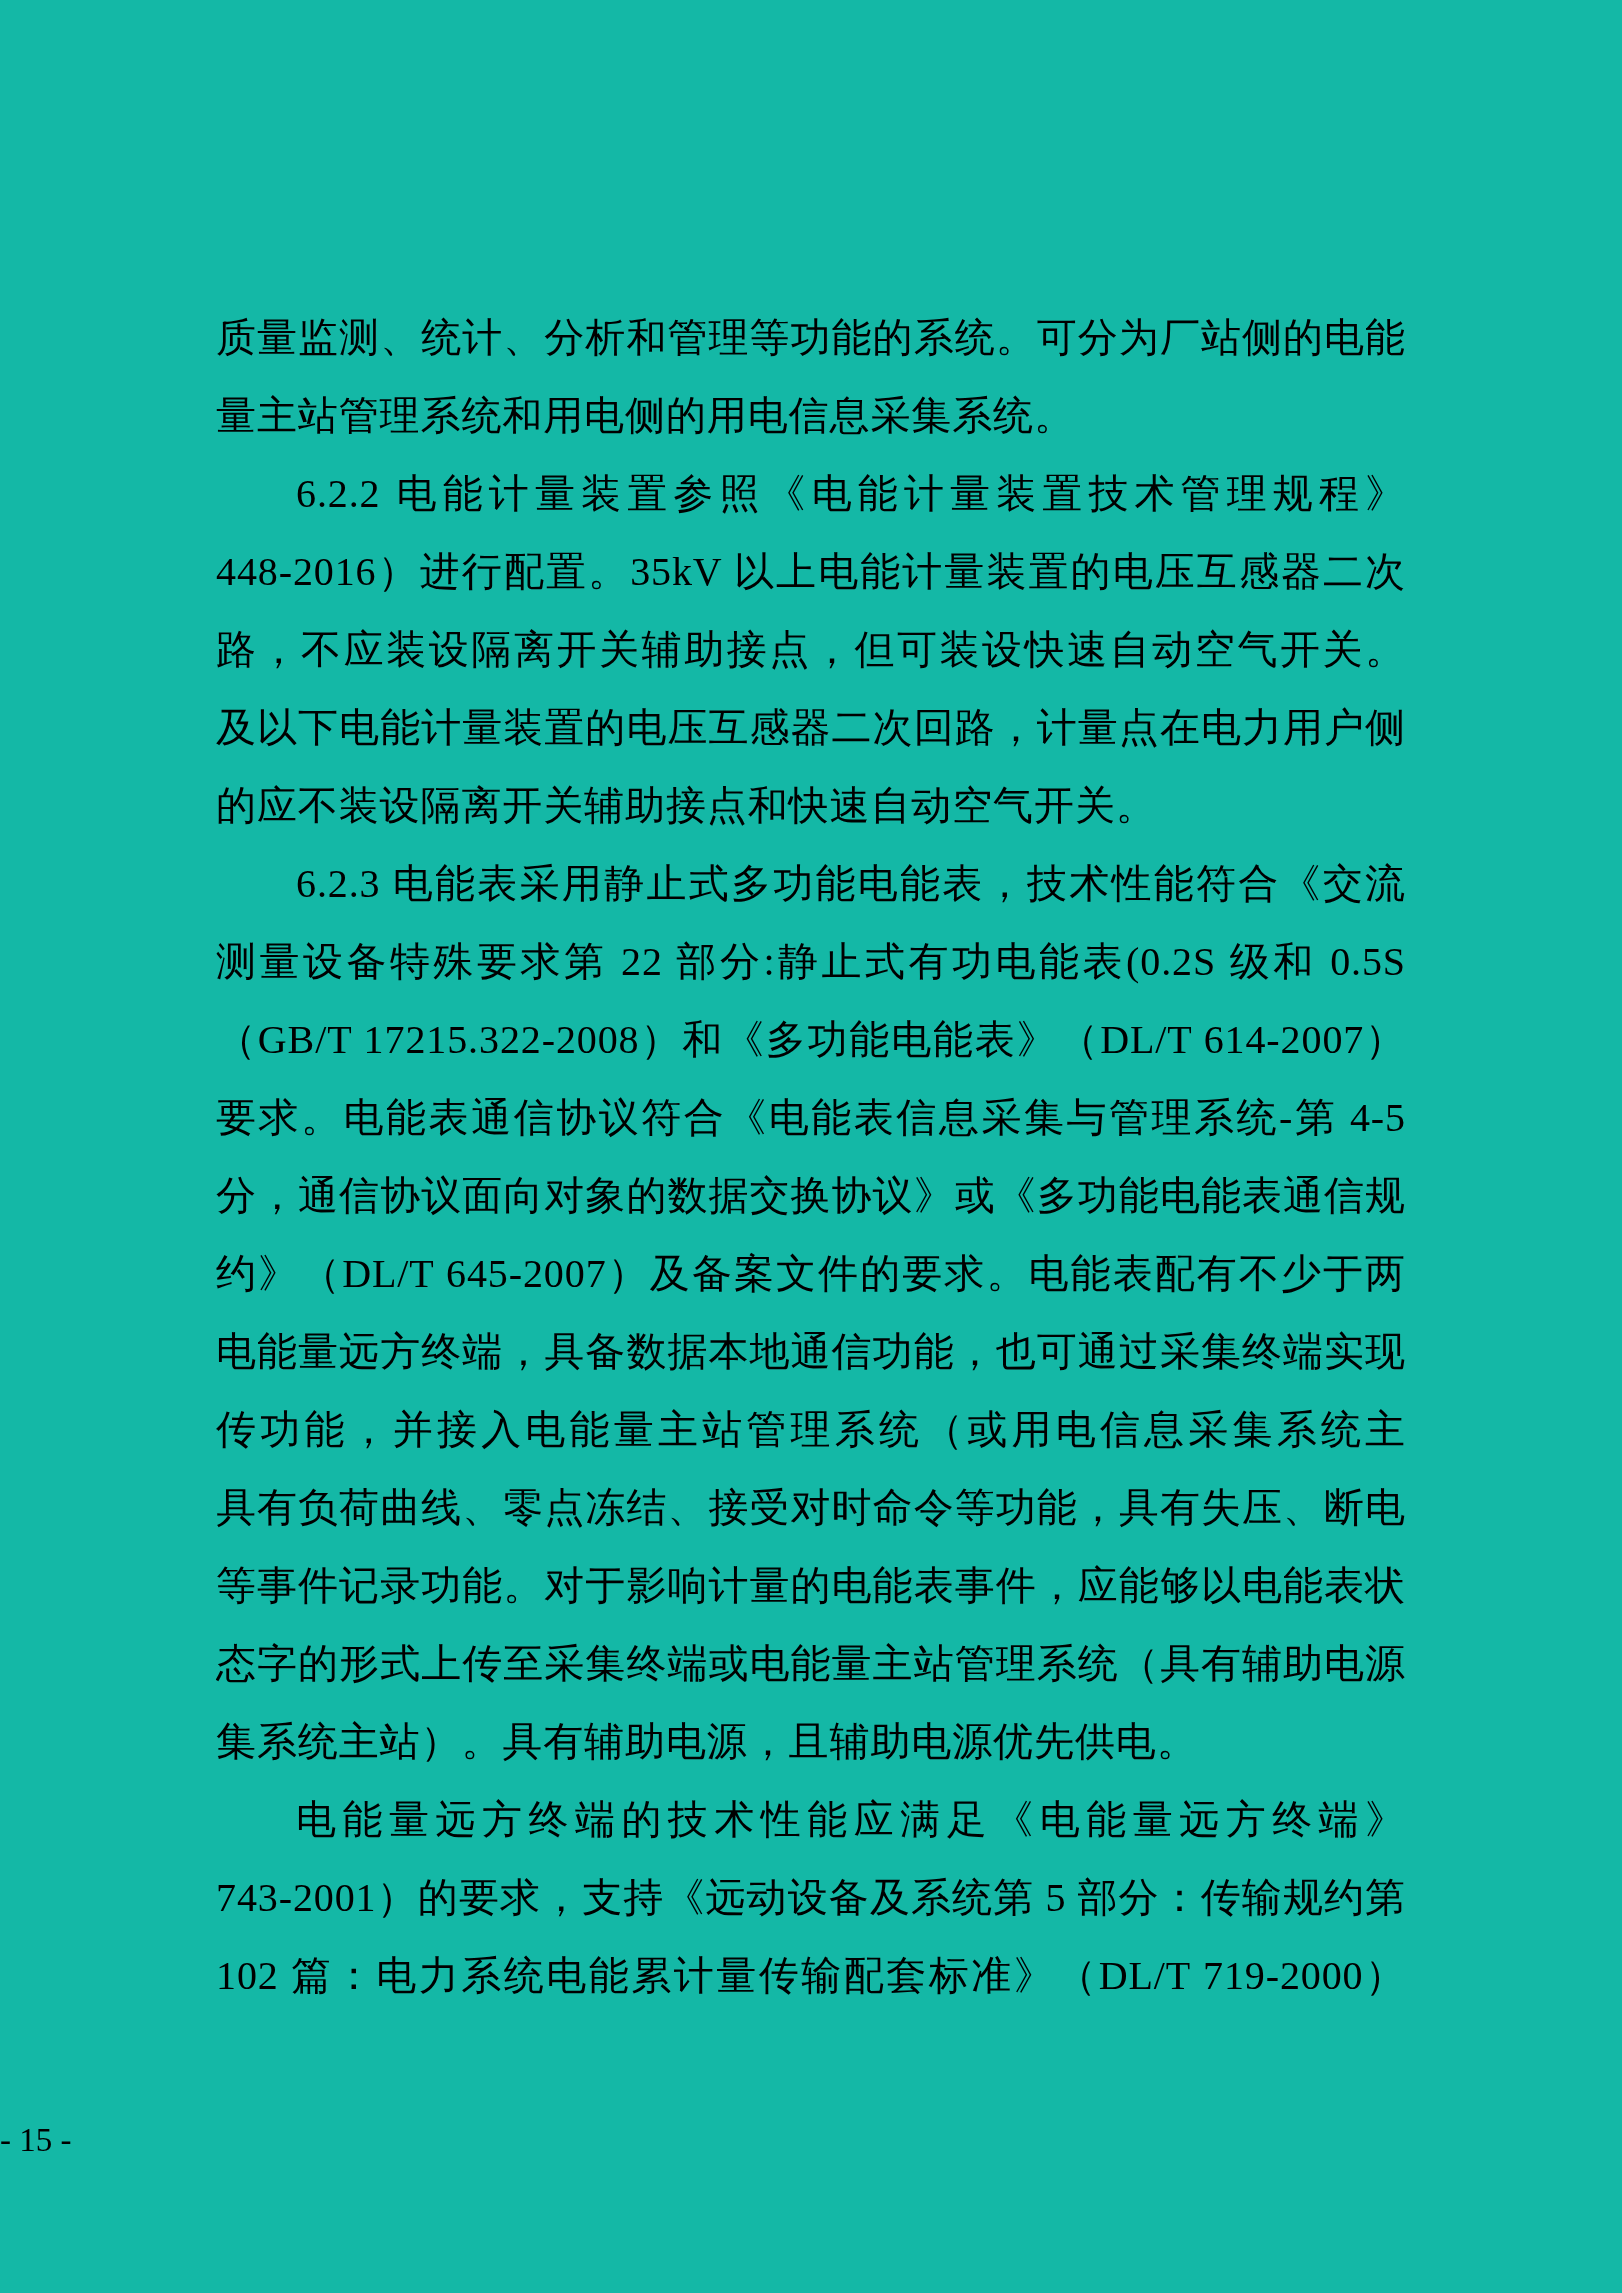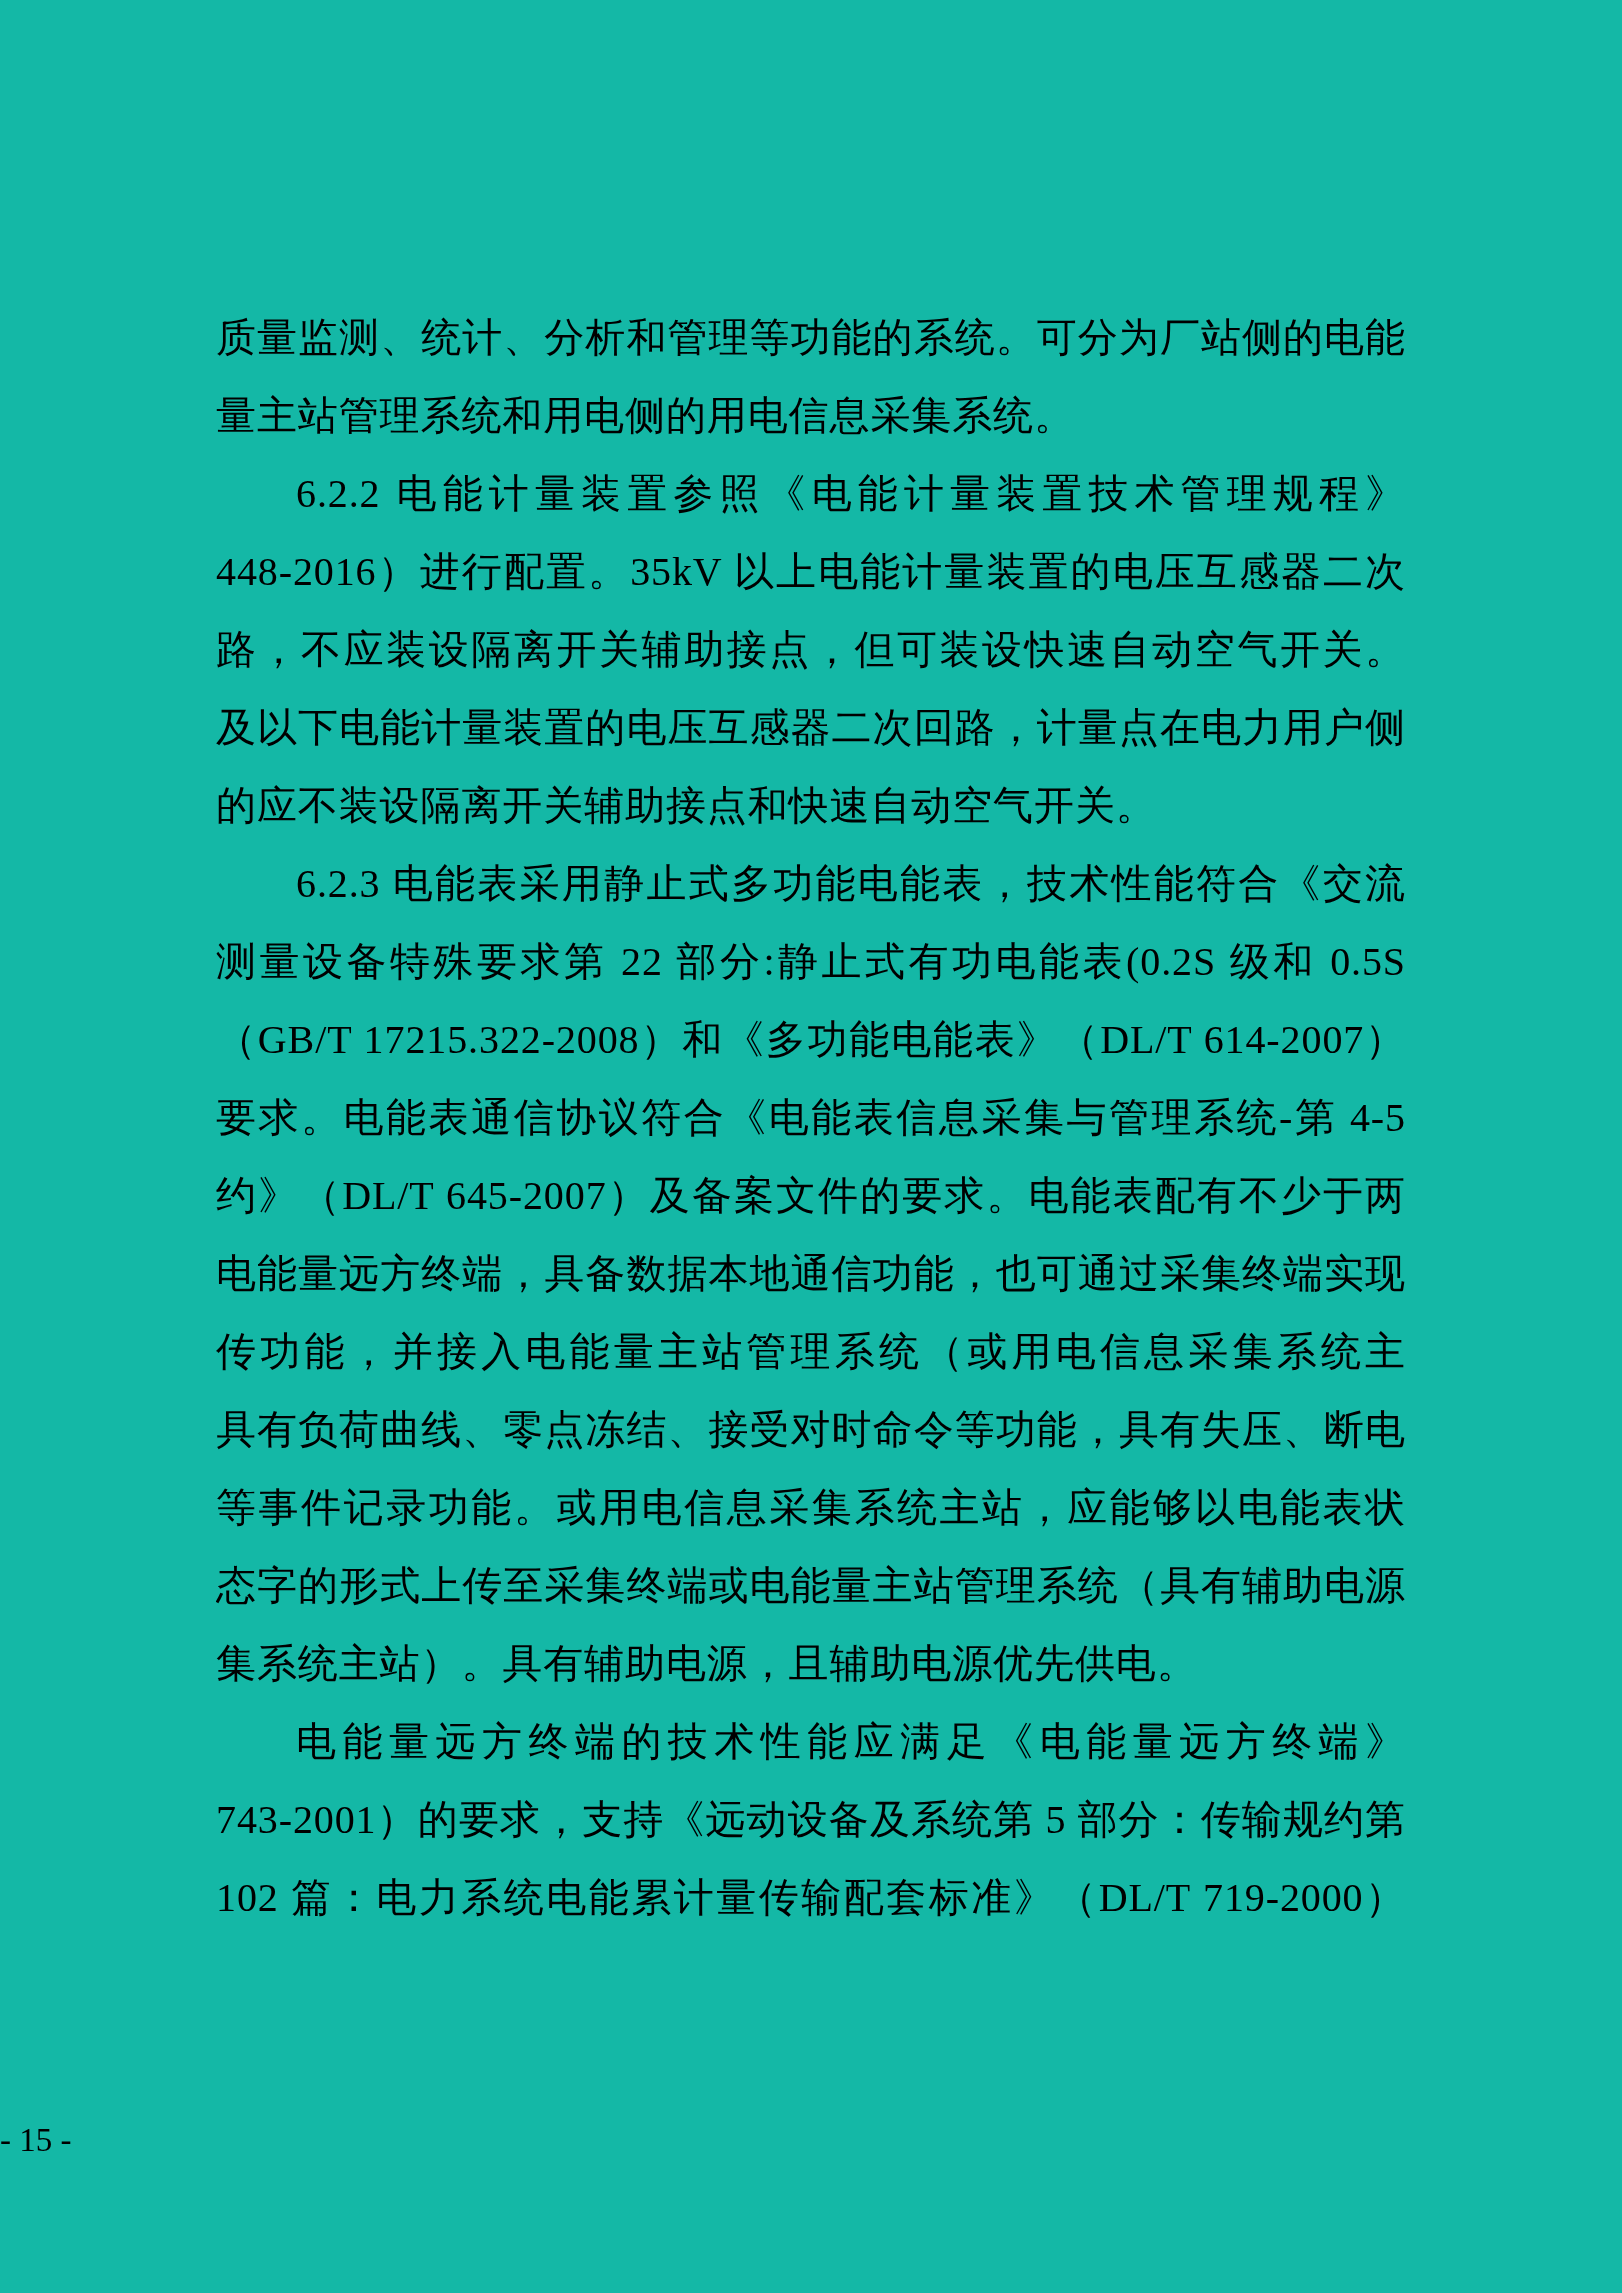--- a/index.html
+++ b/index.html
@@ -55,25 +55,26 @@
     <div class="tl short">量主站管理系统和用电侧的用电信息采集系统。</div>
     <div class="tl indent">6.2.2 电能计量装置参照《电能计量装置技术管理规程》（DL/T</div>
     <div class="tl">448-2016）进行配置。35kV 以上电能计量装置的电压互感器二次回</div>
     <div class="tl">路，不应装设隔离开关辅助接点，但可装设快速自动空气开关。35kV</div>
     <div class="tl">及以下电能计量装置的电压互感器二次回路，计量点在电力用户侧</div>
     <div class="tl short">的应不装设隔离开关辅助接点和快速自动空气开关。</div>
     <div class="tl indent">6.2.3 电能表采用静止式多功能电能表，技术性能符合《交流电</div>
     <div class="tl">测量设备特殊要求第 22 部分:静止式有功电能表(0.2S 级和 0.5S 级)》</div>
     <div class="tl">（GB/T 17215.322-2008）和《多功能电能表》（DL/T 614-2007）的</div>
     <div class="tl">要求。电能表通信协议符合《电能表信息采集与管理系统-第 4-5 部</div>
+    <div class="tl">分，通信协议面向对象的数据交换协议》或《多功能电能表通信规</div>
     <div class="tl">约》（DL/T 645-2007）及备案文件的要求。电能表配有不少于两个</div>
     <div class="tl">电能量远方终端，具备数据本地通信功能，也可通过采集终端实现远</div>
     <div class="tl">传功能，并接入电能量主站管理系统（或用电信息采集系统主站）。</div>
     <div class="tl">具有负荷曲线、零点冻结、接受对时命令等功能，具有失压、断电</div>
-    <div class="tl">等事件记录功能。或用电信息采集系统主站，应能够以电能表状</div>
+    <div class="tl">等事件记录功能。对于影响计量的电能表事件，应能够以电能表状</div>
     <div class="tl">态字的形式上传至采集终端或电能量主站管理系统（具有辅助电源</div>
     <div class="tl short">集系统主站）。具有辅助电源，且辅助电源优先供电。</div>
     <div class="tl indent">电能量远方终端的技术性能应满足《电能量远方终端》（DL/T</div>
     <div class="tl">743-2001）的要求，支持《远动设备及系统第 5 部分：传输规约第</div>
     <div class="tl">102 篇：电力系统电能累计量传输配套标准》（DL/T 719-2000）通</div>
   </div>
 
   <div class="footer">- 15 -</div>
 
 </div>

